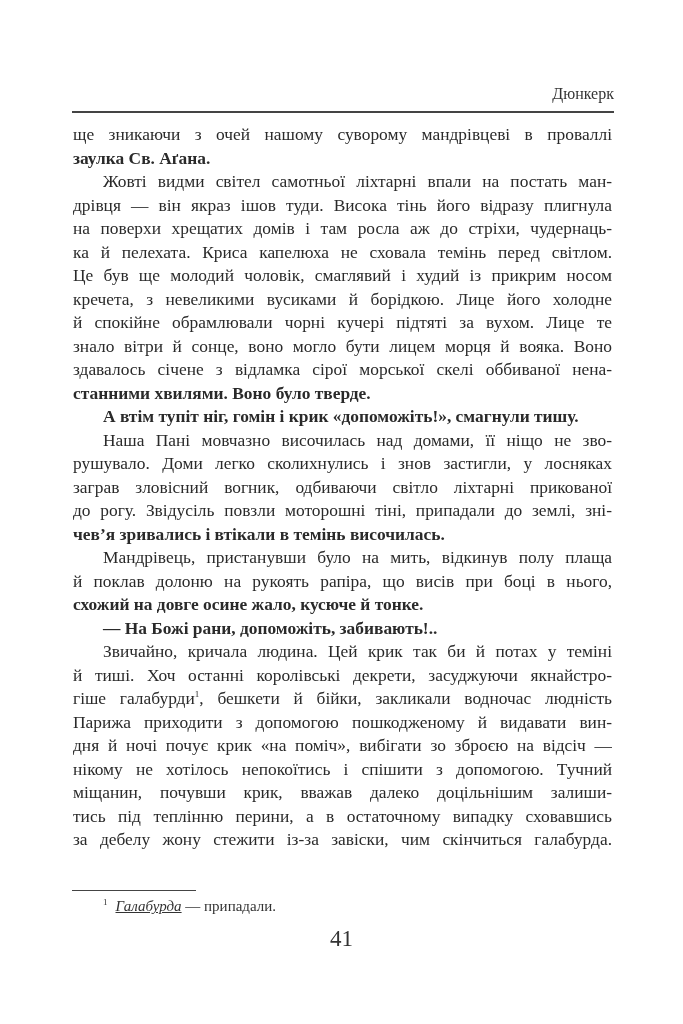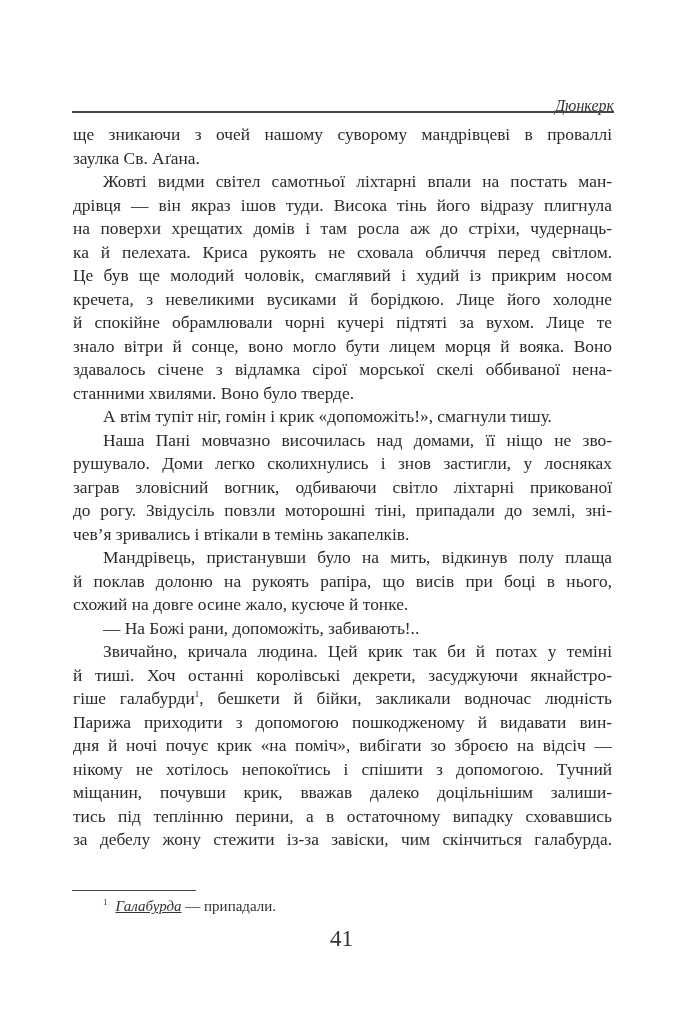--- a/index.html
+++ b/index.html
@@ -1,56 +1,56 @@
 <!DOCTYPE html>
 <html><head>
 <meta charset="utf-8">
 <style>
   html, body { margin:0; padding:0; background:#ffffff; }
   body { width:683px; height:1024px; position:relative; overflow:hidden; color:#2a2a2a;
          font-family:"Liberation Serif","DejaVu Serif",serif; }
-  .running-head { position:absolute; left:72px; top:96px; width:542px; text-align:right;
-         font-style:italic; font-size:16px; line-height:20px; color:#333; }
+  .running-head { position:absolute; left:72px; top:84px; width:542px; text-align:right;
+         font-size:16px; line-height:20px; color:#333; }
   .head-rule { position:absolute; left:72px; top:111px; width:542px; height:2px; background:#444; }
   .body-text { position:absolute; left:73px; top:123px; width:539px; font-size:17.4px; line-height:23.5px; }
   .line { display:block; text-align:justify; text-align-last:justify; white-space:nowrap; }
-  .line.last { text-align-last:left; }
+  .line.last { text-align-last:left;font-weight:bold; }
   .line.ind { padding-left:30px; }
   sup.fn { font-size:9px; vertical-align:super; line-height:0; }
   .fn-rule { position:absolute; left:72px; top:890px; width:124px; height:1px; background:#444; }
   .footnote { position:absolute; left:103px; top:896px; font-size:15px; line-height:20px; color:#333; }
   .footnote sup { font-size:9px; vertical-align:super; line-height:0; margin-right:8px; }
   .footnote i { font-style:italic;text-decoration:underline; }
   .page-num { position:absolute; left:0; width:683px; top:928px; text-align:center; font-size:23px; line-height:22px; color:#333; }
 </style>
 </head>
 <body>
 
 <div class="running-head">Дюнкерк</div>
 <div class="head-rule"></div>
 
 <div class="body-text" id="body-text">
     <span class="line"><span>ще зникаючи з очей нашому суворому мандрівцеві в проваллі</span></span>
     <span class="line last"><span>заулка Св. Аґана.</span></span>
     <span class="line ind"><span>Жовті видми світел самотньої ліхтарні впали на постать ман-</span></span>
     <span class="line"><span>дрівця — він якраз ішов туди. Висока тінь його відразу плигнула</span></span>
     <span class="line"><span>на поверхи хрещатих домів і там росла аж до стріхи, чудернаць-</span></span>
-    <span class="line"><span>ка й пелехата. Криса рукоять не сховала обличчя перед світлом.</span></span>
+    <span class="line"><span>ка й пелехата. Криса капелюха не сховала темінь перед світлом.</span></span>
     <span class="line"><span>Це був ще молодий чоловік, смаглявий і худий із прикрим носом</span></span>
     <span class="line"><span>кречета, з невеликими вусиками й борідкою. Лице його холодне</span></span>
     <span class="line"><span>й спокійне обрамлювали чорні кучері підтяті за вухом. Лице те</span></span>
     <span class="line"><span>знало вітри й сонце, воно могло бути лицем морця й вояка. Воно</span></span>
     <span class="line"><span>здавалось січене з відламка сірої морської скелі оббиваної нена-</span></span>
     <span class="line last"><span>станними хвилями. Воно було тверде.</span></span>
     <span class="line ind last"><span>А втім тупіт ніг, гомін і крик «допоможіть!», смагнули тишу.</span></span>
     <span class="line ind"><span>Наша Пані мовчазно височилась над домами, її ніщо не зво-</span></span>
     <span class="line"><span>рушувало. Доми легко сколихнулись і знов застигли, у лосняках</span></span>
     <span class="line"><span>заграв зловісний вогник, одбиваючи світло ліхтарні прикованої</span></span>
     <span class="line"><span>до рогу. Звідусіль повзли моторошні тіні, припадали до землі, зні-</span></span>
-    <span class="line last"><span>чев’я зривались і втікали в темінь закапелків.</span></span>
+    <span class="line last"><span>чев’я зривались і втікали в темінь височилась.</span></span>
     <span class="line ind"><span>Мандрівець, пристанувши було на мить, відкинув полу плаща</span></span>
     <span class="line"><span>й поклав долоню на рукоять рапіра, що висів при боці в нього,</span></span>
     <span class="line last"><span>схожий на довге осине жало, кусюче й тонке.</span></span>
     <span class="line ind last"><span>— На Божі рани, допоможіть, забивають!..</span></span>
     <span class="line ind"><span>Звичайно, кричала людина. Цей крик так би й потах у теміні</span></span>
     <span class="line"><span>й тиші. Хоч останні королівські декрети, засуджуючи якнайстро-</span></span>
     <span class="line"><span>гіше галабурди</span><sup class="fn">1</sup><span>, бешкети й бійки, закликали водночас людність</span></span>
     <span class="line"><span>Парижа приходити з допомогою пошкодженому й видавати вин-</span></span>
     <span class="line"><span>дня й ночі почує крик «на поміч», вибігати зо зброєю на відсіч —</span></span>
     <span class="line"><span>нікому не хотілось непокоїтись і спішити з допомогою. Тучний</span></span>

